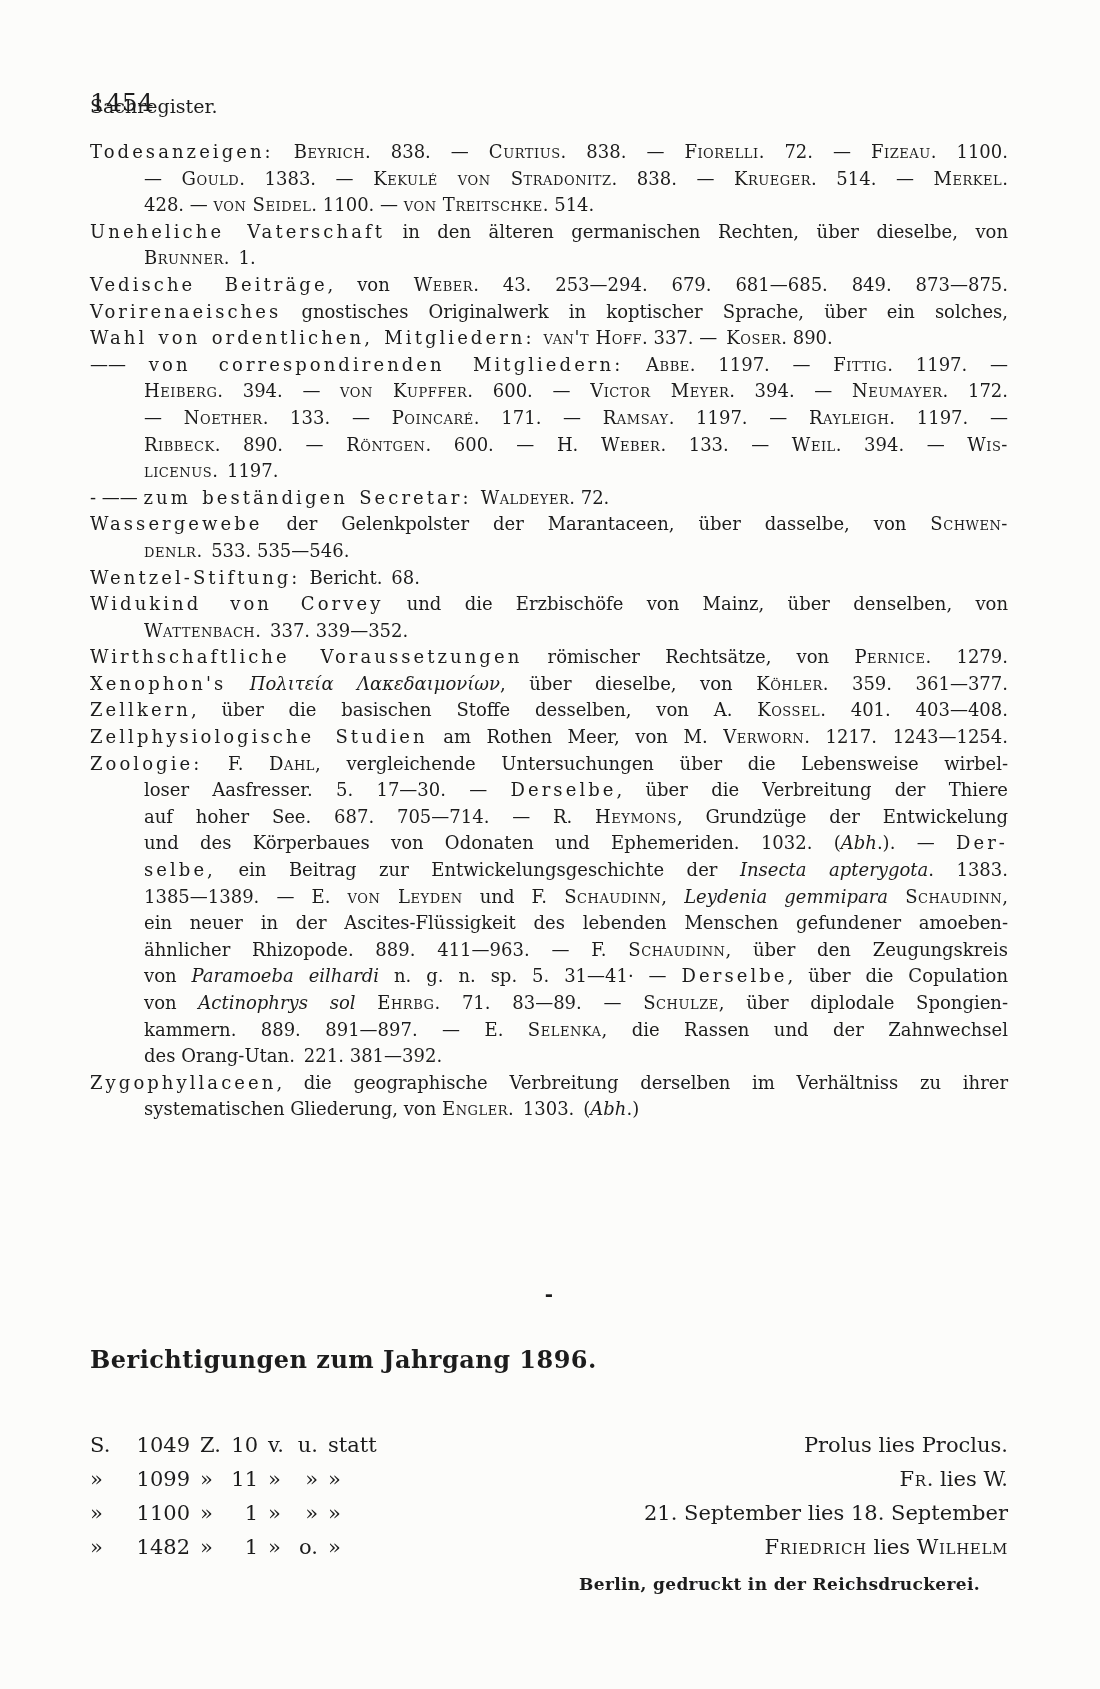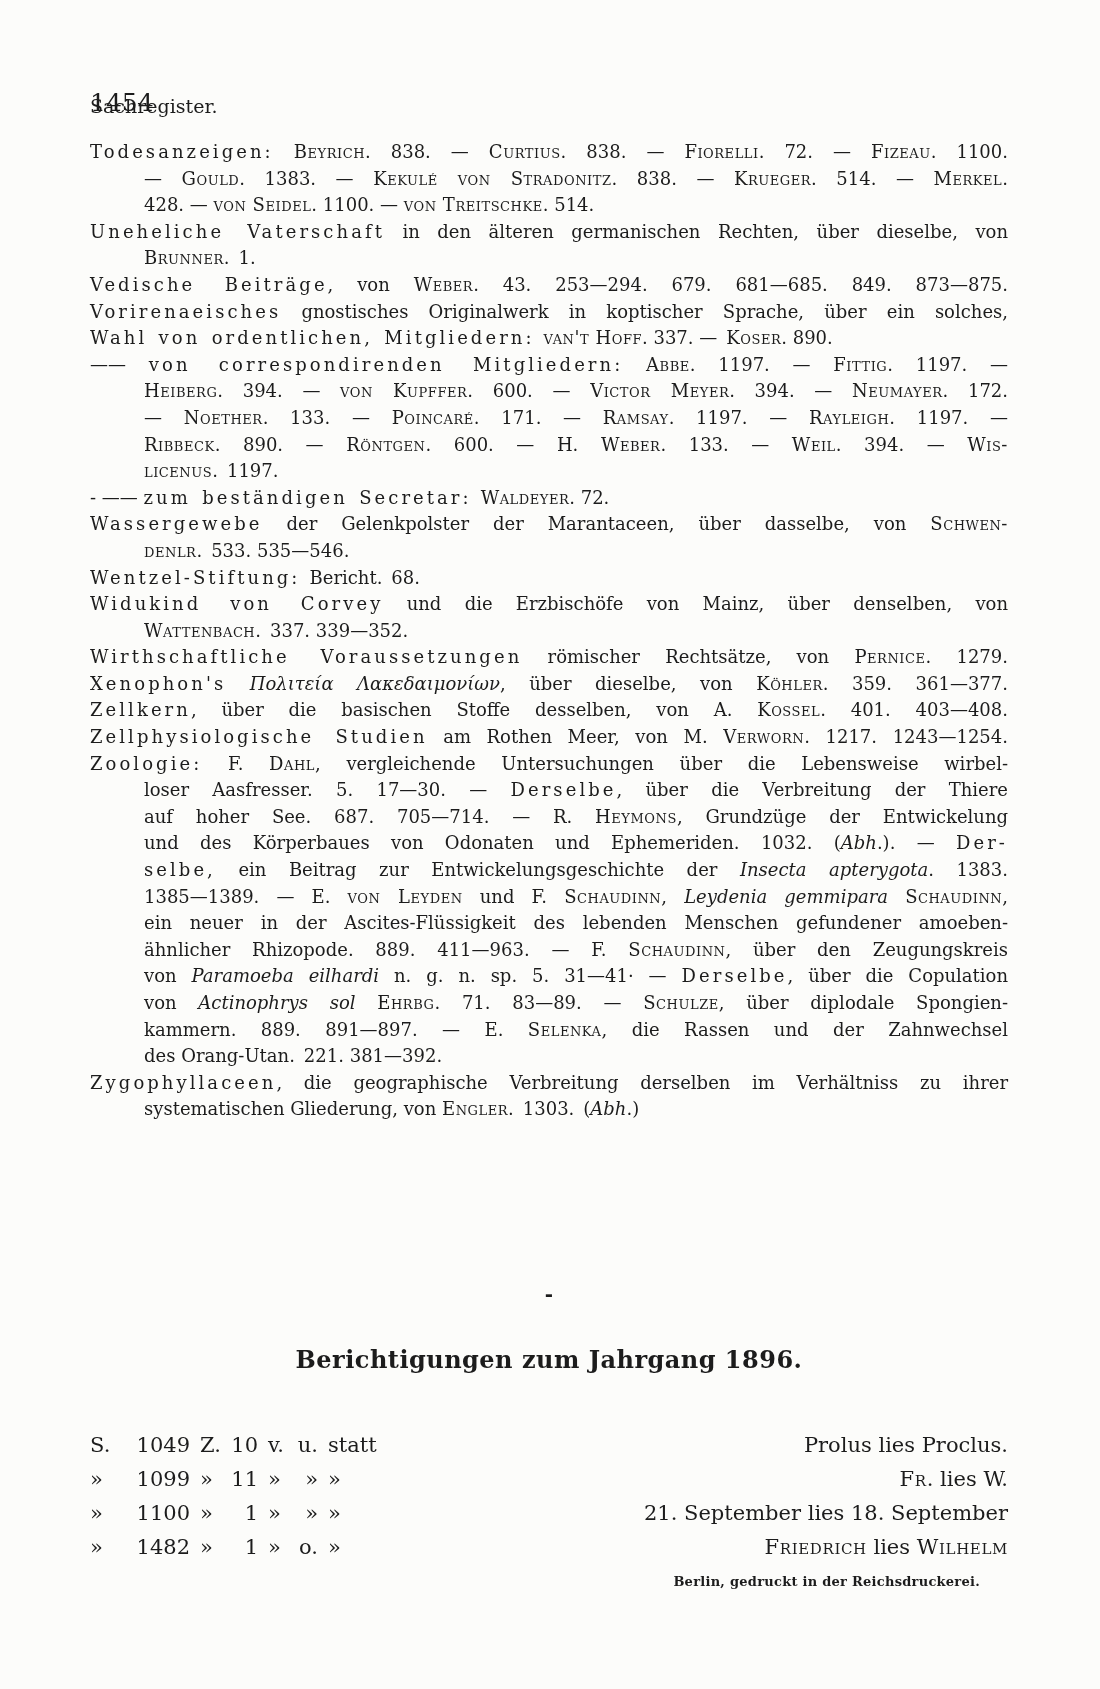--- a/index.html
+++ b/index.html
@@ -22,29 +22,29 @@
   .line.jl{text-align-last:justify;}
   .line.ind{padding-left:54px;}
   .g{letter-spacing:.17em;word-spacing:.14em;}
   .sc{font-variant:small-caps;letter-spacing:.03em;}
   .i{font-style:italic;}
   
   .divider{position:absolute;top:1284px;left:90px;width:918px;text-align:center;
            font-size:20px;font-weight:bold;line-height:20px;}
   
   .heading{position:absolute;top:1345px;left:90px;width:918px;margin:0;
-           text-align:center;font-size:24px;font-weight:bold;letter-spacing:.02em;}
+           text-align:left;font-size:24px;font-weight:bold;letter-spacing:.02em;}
   
   .corrections{position:absolute;top:1428px;left:90px;width:918px;font-size:21px;}
   .crow{display:grid;grid-template-columns:100px 58px 50px 54px auto;column-gap:10px;
         line-height:34px;}
   .ccell{text-align:justify;text-align-last:justify;}
   .ctext{text-align:right;}
   
-  .printer{position:absolute;top:1574px;right:120px;font-size:13px;font-weight:bold;
+  .printer{position:absolute;top:1574px;right:120px;font-size:17px;font-weight:bold;
            letter-spacing:.02em;}
 </style>
 </head>
 <body>
 
 <div class="page">
 
   <div class="header">
     <span class="pagenum">1454</span>
     <span class="runtitle">Sachregister.</span>

